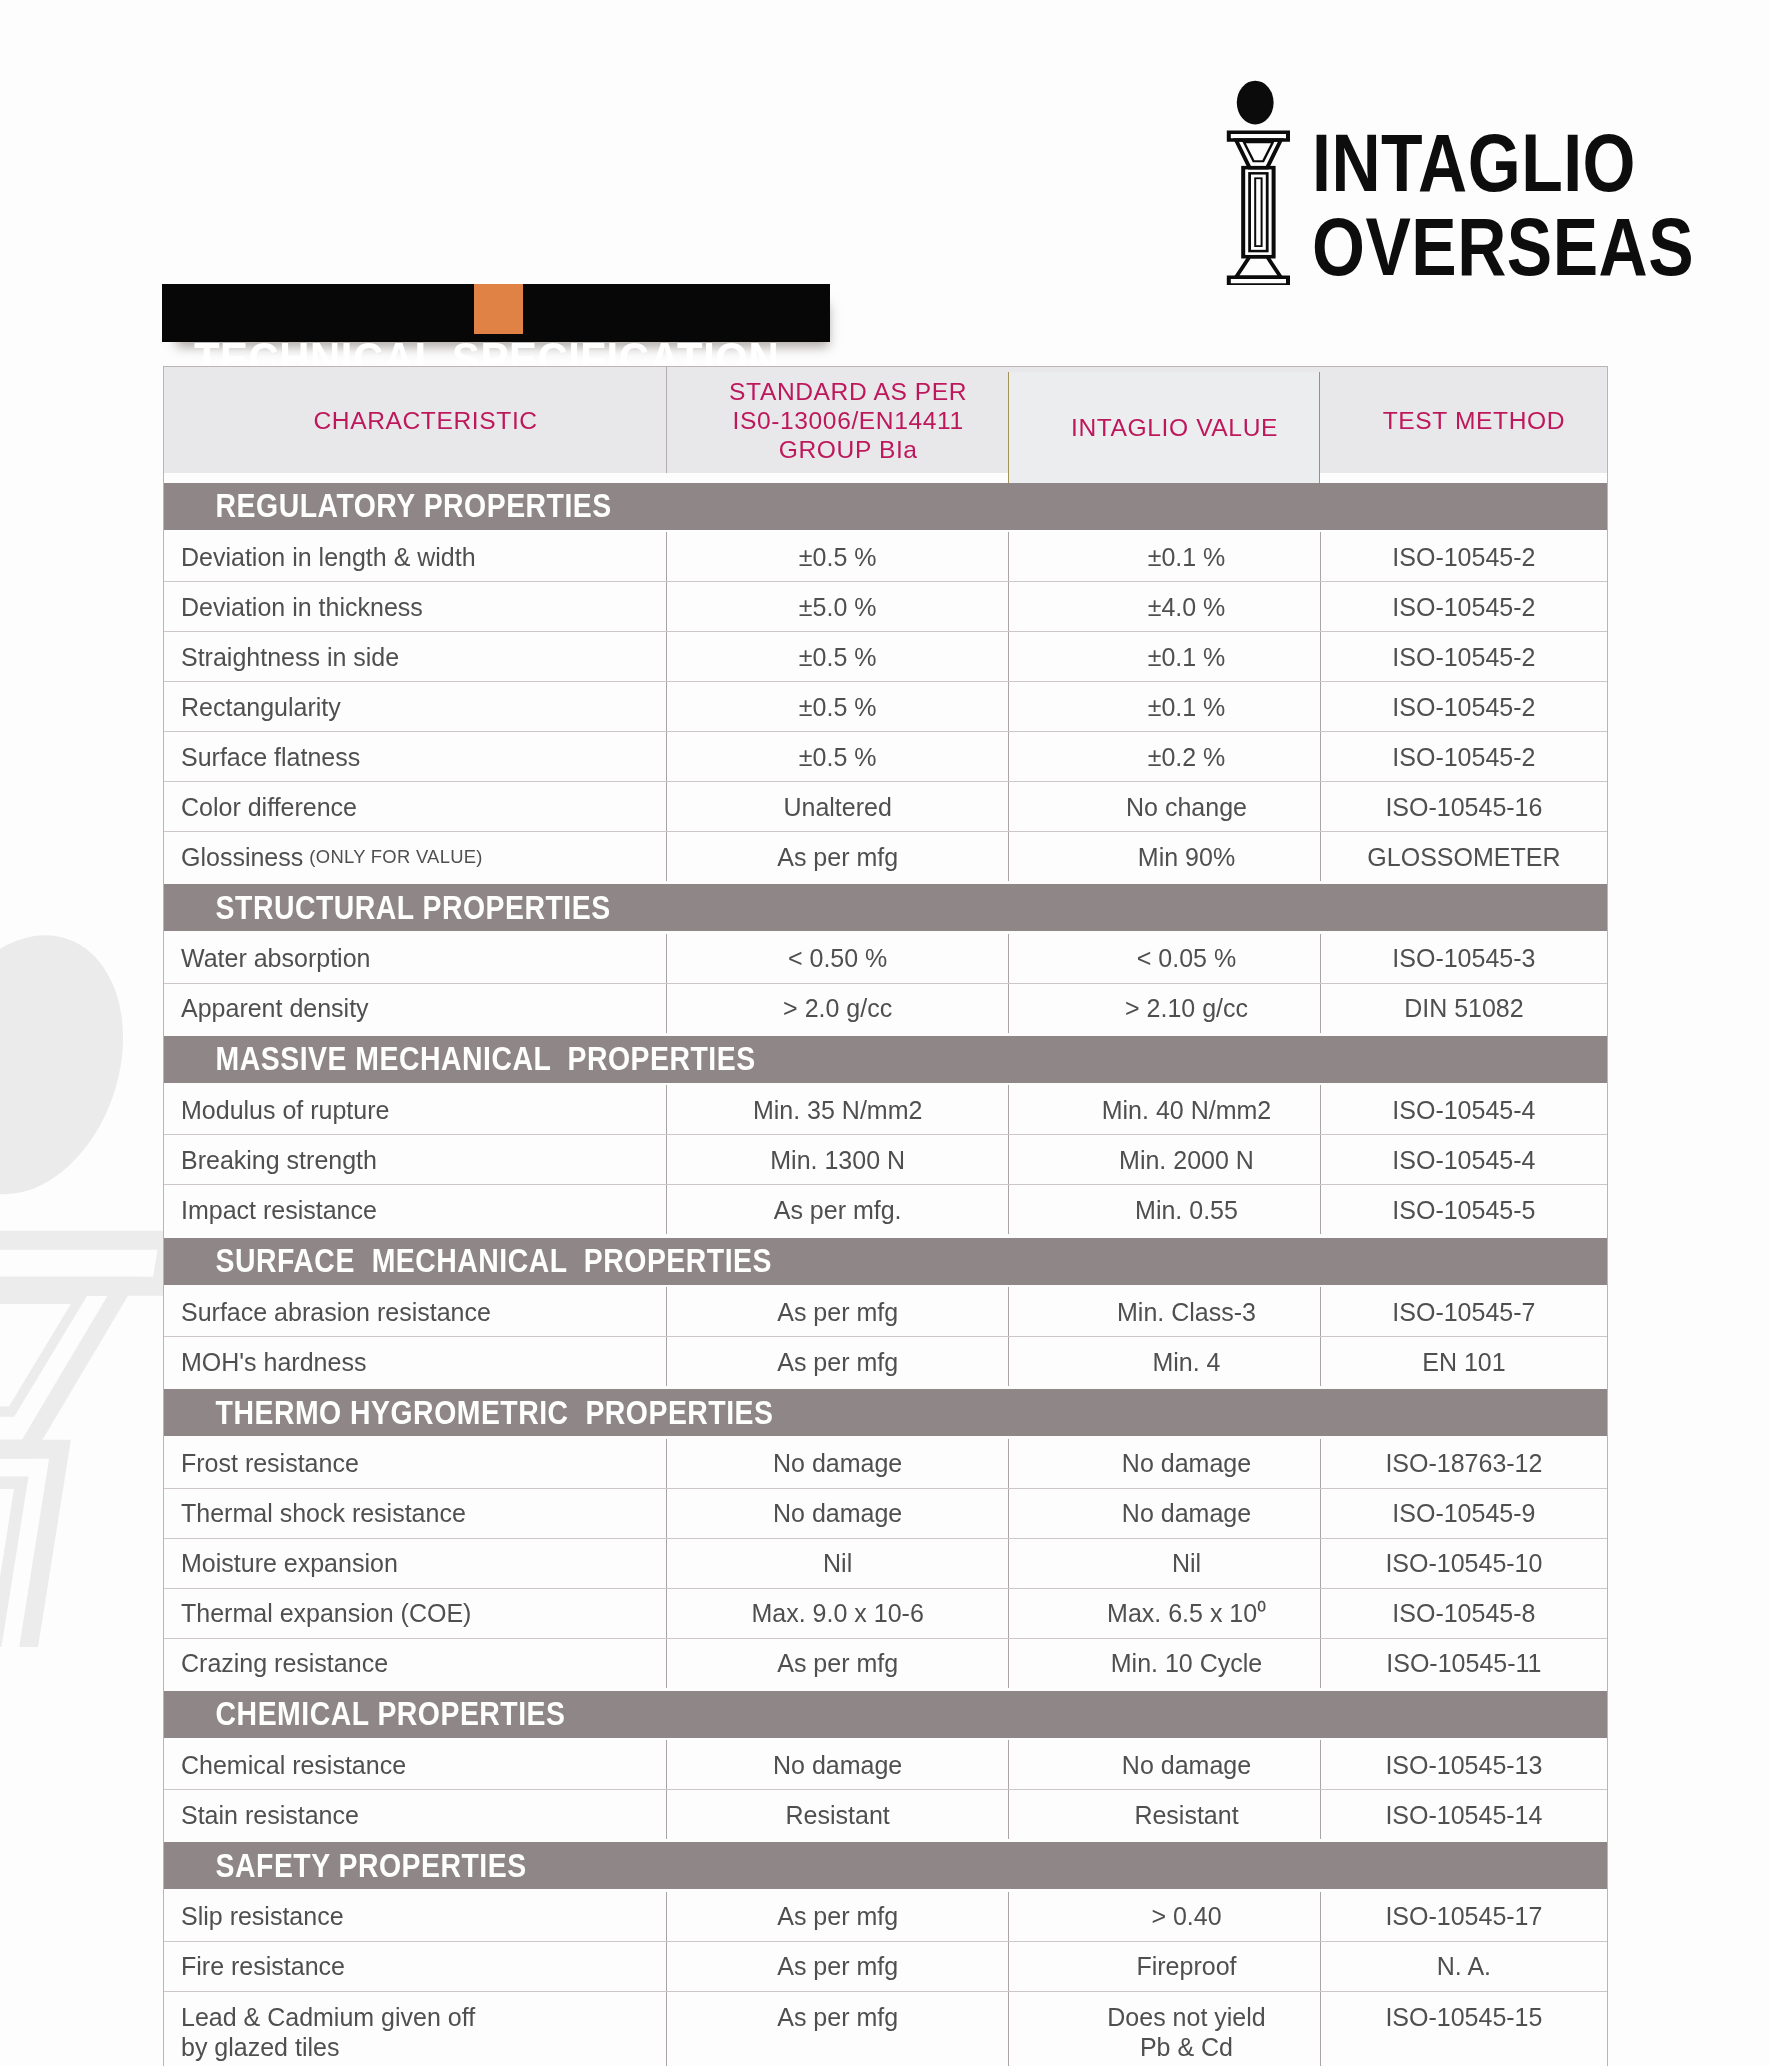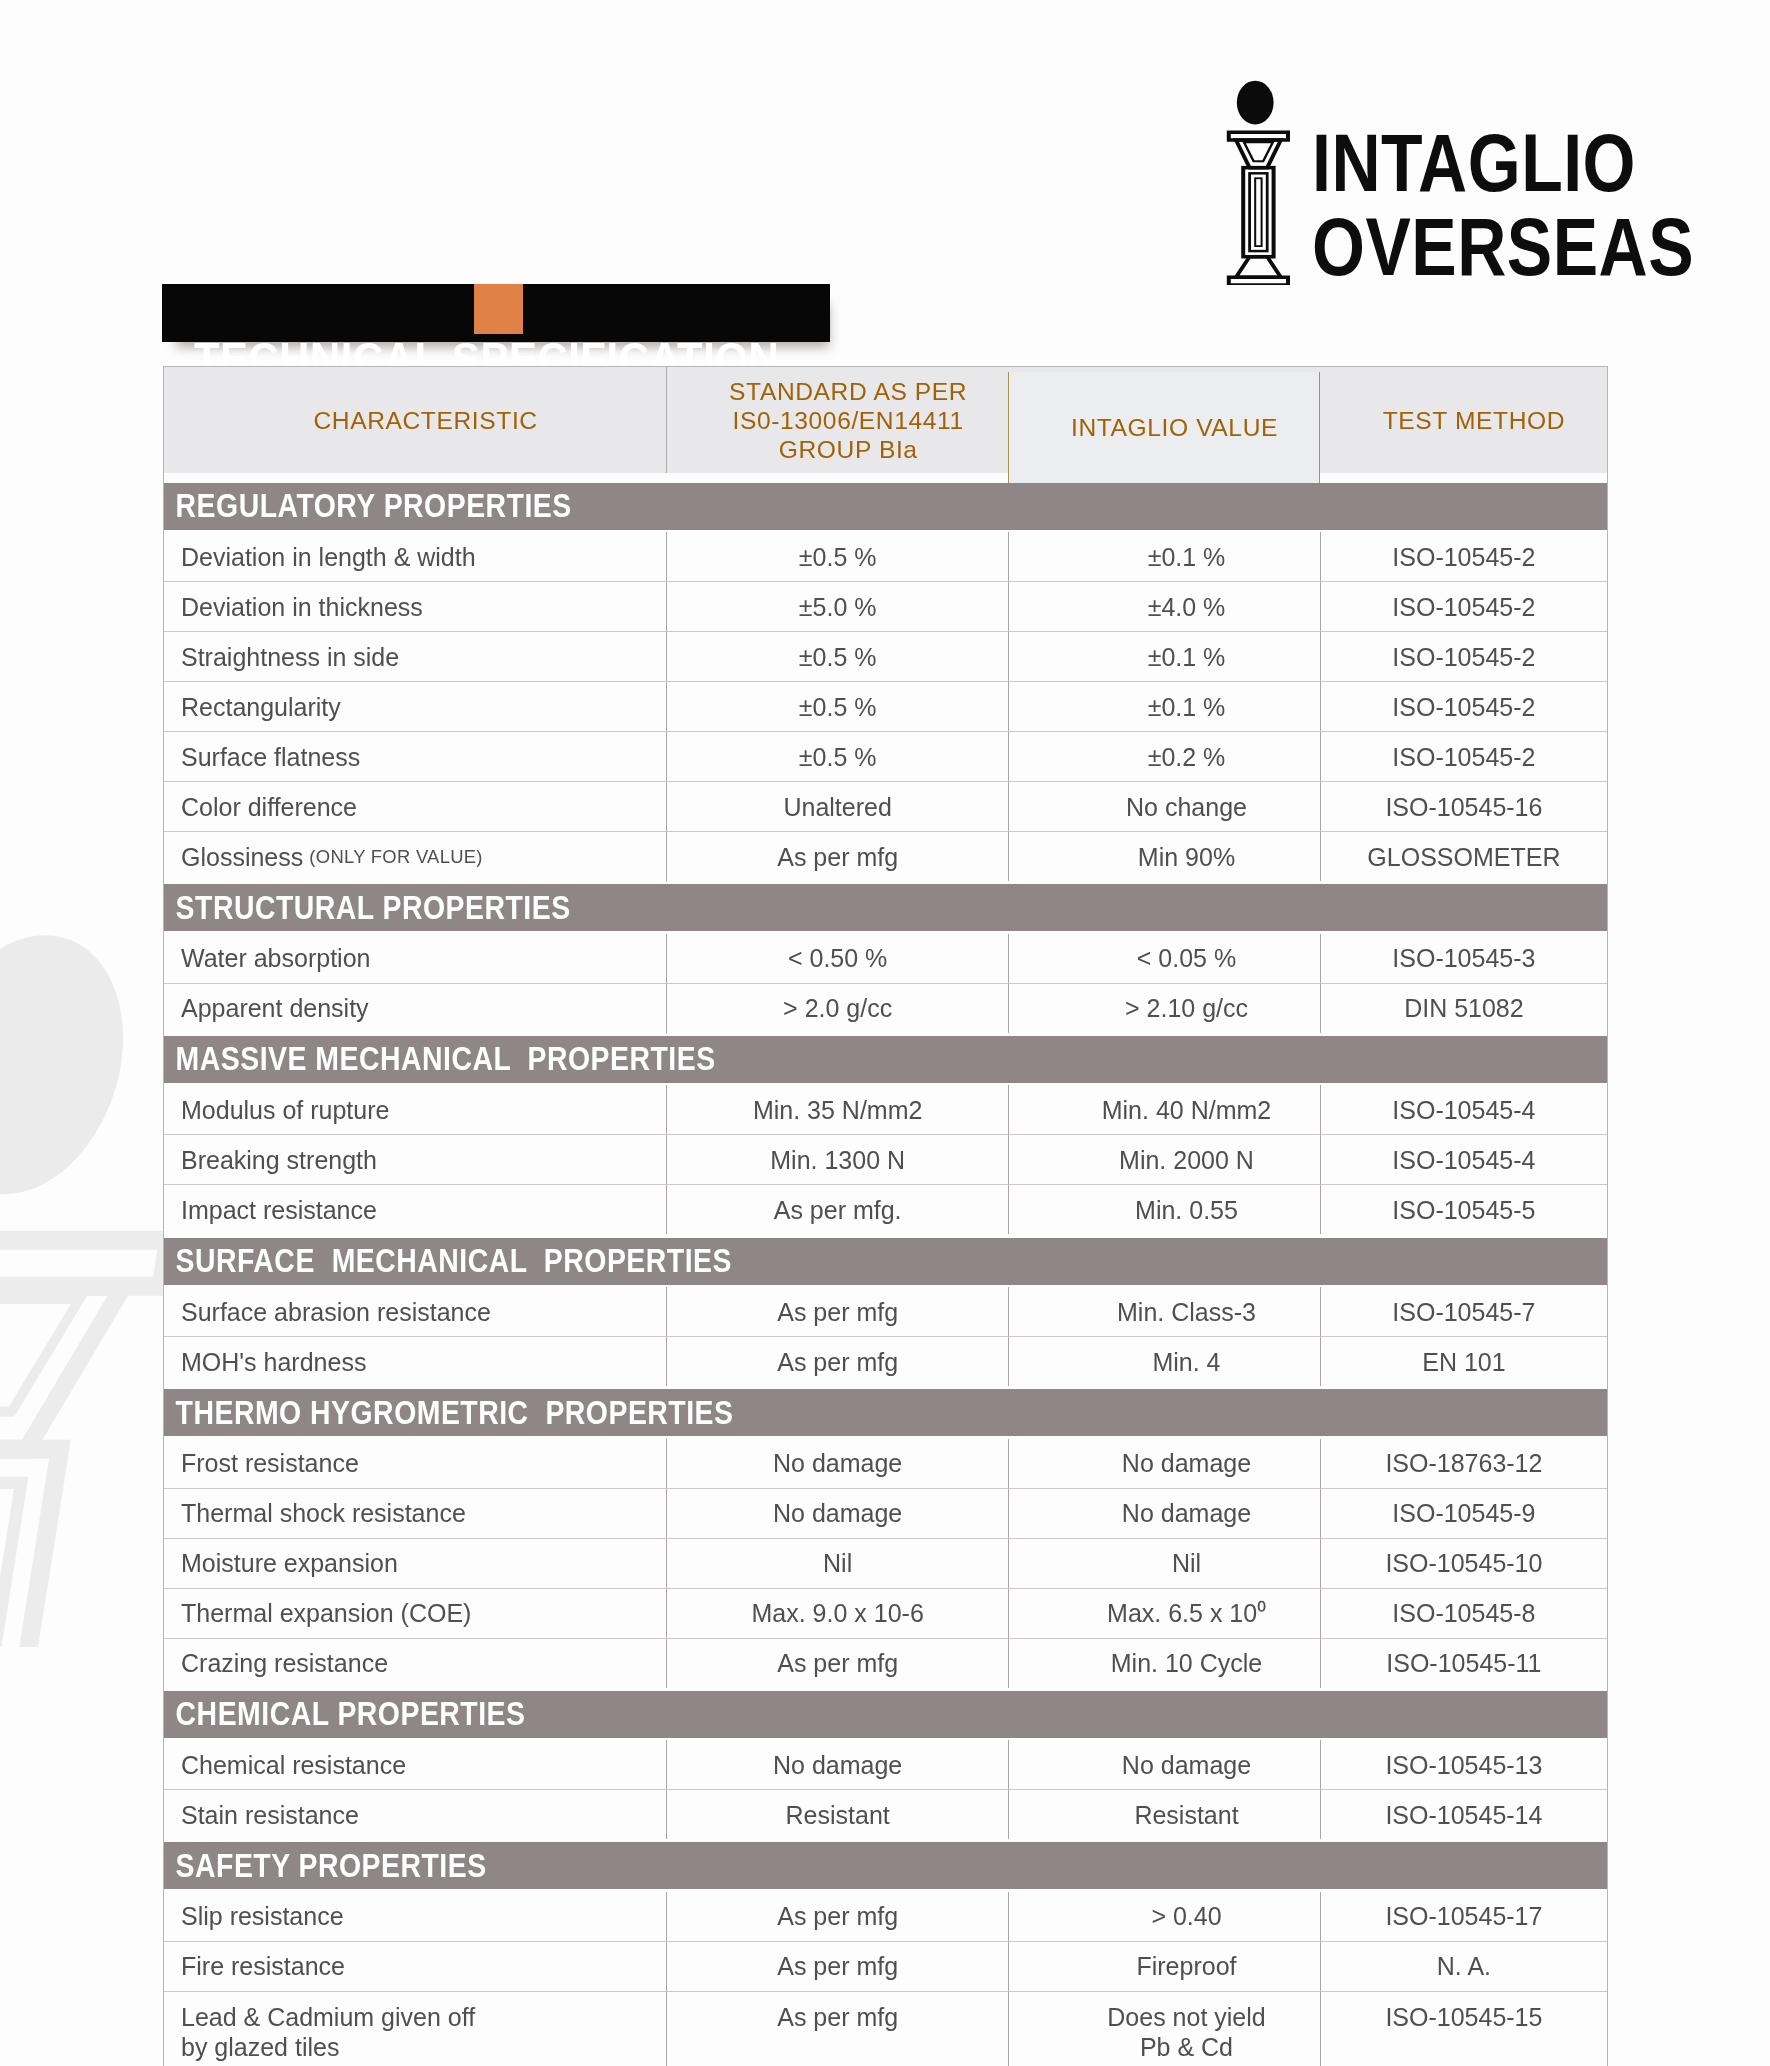--- a/index.html
+++ b/index.html
@@ -29,28 +29,28 @@
   .accent{width:49px;height:50px;background:#e08145;margin-left:4.3px;flex:0 0 auto;}
   .banner-title{color:#ffffff;font-size:44px;font-weight:700;letter-spacing:0.6px;margin-left:11px;
     transform:scaleX(0.95);transform-origin:left center;white-space:nowrap;}
 
   
   .spec-table{position:absolute;left:163px;top:366px;width:1445px;background:#fdfdfe;
     border:1.8px solid #bab4b2;border-top-width:1.2px;border-bottom:6.1px solid #b3adaa;box-sizing:border-box;}
 
   .hdr{display:flex;height:106px;background:#e8e8ea;position:relative;z-index:2;}
   .hcell{display:flex;flex-direction:column;align-items:center;justify-content:center;
-    font-size:24.6px;color:#a16207;letter-spacing:0.6px;text-align:center;line-height:29px;box-sizing:border-box;padding-left:21px;}
+    font-size:24.6px;color:#be185d;letter-spacing:0.6px;text-align:center;line-height:29px;box-sizing:border-box;padding-left:21px;}
   .h-char{width:34.8%;}
   .h-std{width:23.7%;border-left:1.2px solid #b3acac;}
   .h-val{width:21.6%;background:#ecedef;border-left:1.8px solid #a6935a;border-right:1.8px solid #a6935a;
     margin-top:4.9px;margin-bottom:-9.8px;z-index:3;}
   .h-mth{width:19.9%;}
 
-  .bar{height:47px;background:#8f8787;margin:3.1px 0 2.5px 0;display:flex;align-items:center;overflow:hidden;}
+  .bar{height:47px;background:#8f8787;margin:3.1px 0 2.5px 0;display:flex;align-items:center;overflow:hidden;padding-left:40px;}
   .section:first-child .bar{margin-top:9.8px;}
   .bar-title{color:#ffffff;font-weight:700;font-size:33px;letter-spacing:0.6px;padding-left:13.5px;
     transform:scaleX(0.86);transform-origin:left center;white-space:pre;}
 
   .row{display:flex;min-height:49px;background:#fdfdfe;}
   .row + .row{border-top:1.8px solid #cdc7c7;}
   .cell{display:flex;align-items:center;font-size:25px;color:#4f4f4f;box-sizing:border-box;
     white-space:pre-line;line-height:30px;font-weight:400;}
   .c1{width:34.8%;padding-left:17px;text-align:left;}
   .c2{width:23.7%;border-left:1.2px solid #aba4a4;justify-content:center;text-align:center;}

